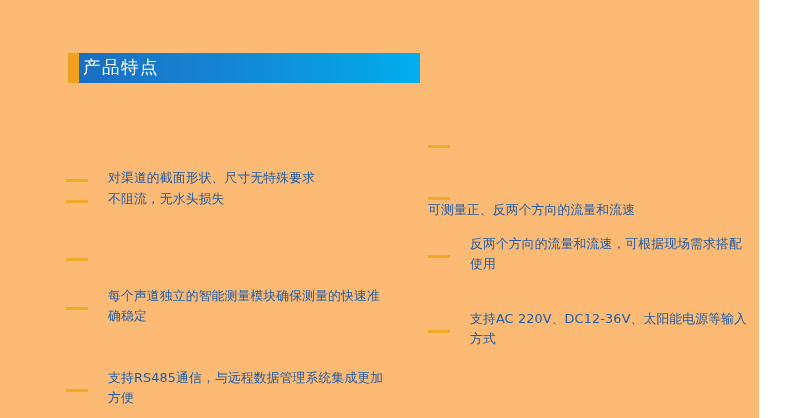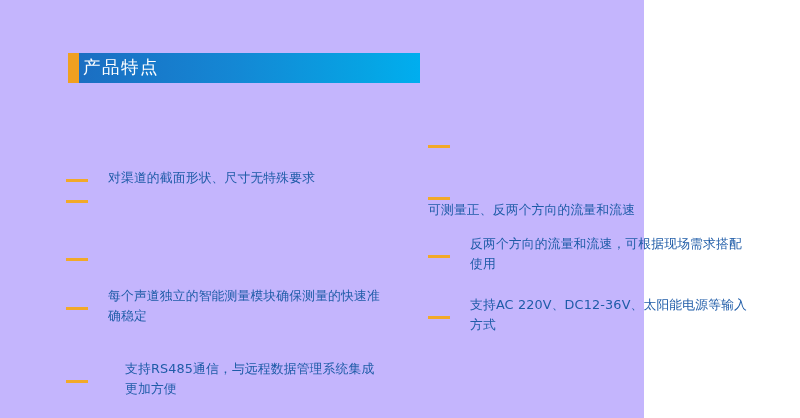--- a/index.html
+++ b/index.html
@@ -10,23 +10,23 @@
     width: 800px;
     height: 418px;
     background: #ffffff;
     font-family: "Liberation Sans", "DejaVu Sans", sans-serif;
     overflow: hidden;
     position: relative;
   }
 
   #slide {
     position: relative;
-    width: 644px;
+    width: 759px;
     height: 418px;
-    background: #c4b5fd;
+    background: #fdba74;
   }
 
   
   .section-header {
     position: absolute;
     left: 68px;
     top: 53px;
     width: 352px;
     height: 30px;
     display: flex;
@@ -108,45 +108,46 @@
   </div>
 
   <div class="columns">
     <div class="column left" id="col-left">
         <div class="bullet-item" style="top: 24px; margin-top: 36px;">
           <span class="bullet-dash"></span>
           <span class="bullet-text">对渠道的截面形状、尺寸无特殊要求</span>
         </div>
         <div class="bullet-item" style="top: 81px;">
           <span class="bullet-dash"></span>
+          <span class="bullet-text">不阻流，无水头损失</span>
         </div>
         <div class="bullet-item two-line" style="top: 129px;">
           <span class="bullet-dash"></span>
         </div>
         <div class="bullet-item two-line" style="top: 178px;">
           <span class="bullet-dash"></span>
           <span class="bullet-text">每个声道独立的智能测量模块确保测量的快速准确稳定</span>
         </div>
-        <div class="bullet-item two-line" style="top: 251px; gap: 17px;">
+        <div class="bullet-item two-line" style="top: 260px;">
           <span class="bullet-dash"></span>
           <span class="bullet-text">支持RS485通信，与远程数据管理系统集成更加方便</span>
         </div>
       </div>
     <div class="column right" id="col-right">
         <div class="bullet-item two-line" style="top: 16px;">
           <span class="bullet-dash"></span>
         </div>
         <div class="bullet-item" style="top: 78px; flex-direction: column;">
           <span class="bullet-dash"></span>
           <span class="bullet-text">可测量正、反两个方向的流量和流速</span>
         </div>
         <div class="bullet-item two-line" style="top: 126px;">
           <span class="bullet-dash"></span>
           <span class="bullet-text">反两个方向的流量和流速，可根据现场需求搭配使用</span>
         </div>
-        <div class="bullet-item two-line" style="top: 187px;">
+        <div class="bullet-item two-line" style="top: 201px;">
           <span class="bullet-dash"></span>
           <span class="bullet-text">支持AC 220V、DC12-36V、太阳能电源等输入方式</span>
         </div>
       </div>
   </div>
 
 </div>
 
 </body></html>

